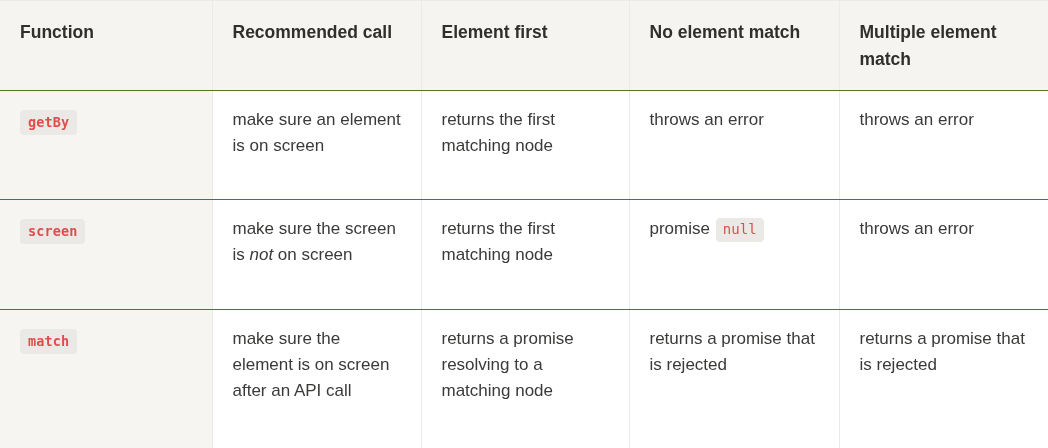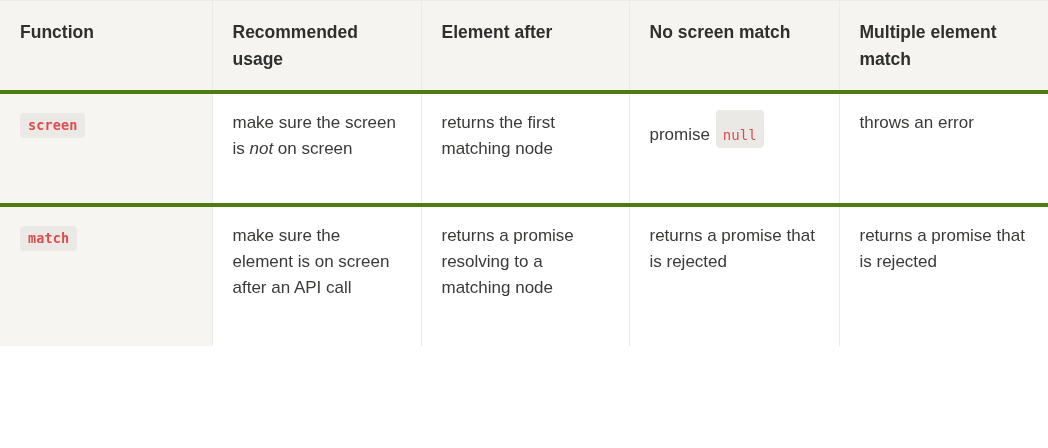--- a/index.html
+++ b/index.html
@@ -24,21 +24,21 @@
 
   .doc-table col.c1 { width: 212px; }
   .doc-table col.c2 { width: 209px; }
   .doc-table col.c3 { width: 208px; }
   .doc-table col.c4 { width: 210px; }
   .doc-table col.c5 { width: 209px; }
 
   .doc-table th,
   .doc-table td {
     border-right: 1px solid #eceae6;
-    border-bottom: 4px solid #4d7c0f;
+    border-bottom: 1px solid #4d7c0f;
     vertical-align: top;
     text-align: left;
     padding: 16px 18px 16px 20px;
     font-size: 17px;
     line-height: 1.52;
     color: #3a3a38;
     background: #ffffff;
   }
   .doc-table th:last-child,
   .doc-table td:last-child {
@@ -79,21 +79,21 @@
     padding: 4px 8px 5px 8px;
     border-radius: 4px;
     letter-spacing: 0.1px;
     white-space: nowrap;
     vertical-align: baseline;
   }
 
   code.tok.inline {
     font-weight: 400;
     font-size: 14px;
-    padding: 17px 7px 4px 7px;
+    padding: 3px 7px 4px 7px;
     margin: 0 1px;
   }
 
   em.it {
   }
 
   .cell-text {
     display: block;
   }
 </style>
@@ -104,28 +104,45 @@
   <colgroup>
     <col class="c1">
       <col class="c2">
       <col class="c3">
       <col class="c4">
       <col class="c5">
   </colgroup>
   <thead>
     <tr>
       <th>Function</th>
-      <th>Recommended usage</th>
-      <th>Element after</th>
-      <th>No screen match</th>
+      <th>Recommended call</th>
+      <th>Element first</th>
+      <th>No element match</th>
       <th>Multiple element match</th>
     </tr>
   </thead>
   <tbody>
 
+    <tr class="row-1">
+      <td class="fn-col">
+        <code class="tok">getBy</code>
+      </td>
+      <td>
+        <span class="cell-text">make sure an element is on screen</span>
+      </td>
+      <td>
+        <span class="cell-text">returns the first matching node</span>
+      </td>
+      <td>
+        <span class="cell-text">throws an error</span>
+      </td>
+      <td>
+        <span class="cell-text">throws an error</span>
+      </td>
+    </tr>
 
     <tr class="row-2">
       <td class="fn-col">
         <code class="tok">screen</code>
       </td>
       <td>
         <span class="cell-text"><span>make sure the screen is </span><em class="it">not</em><span> on screen</span></span>
       </td>
       <td>
         <span class="cell-text">returns the first matching node</span>

